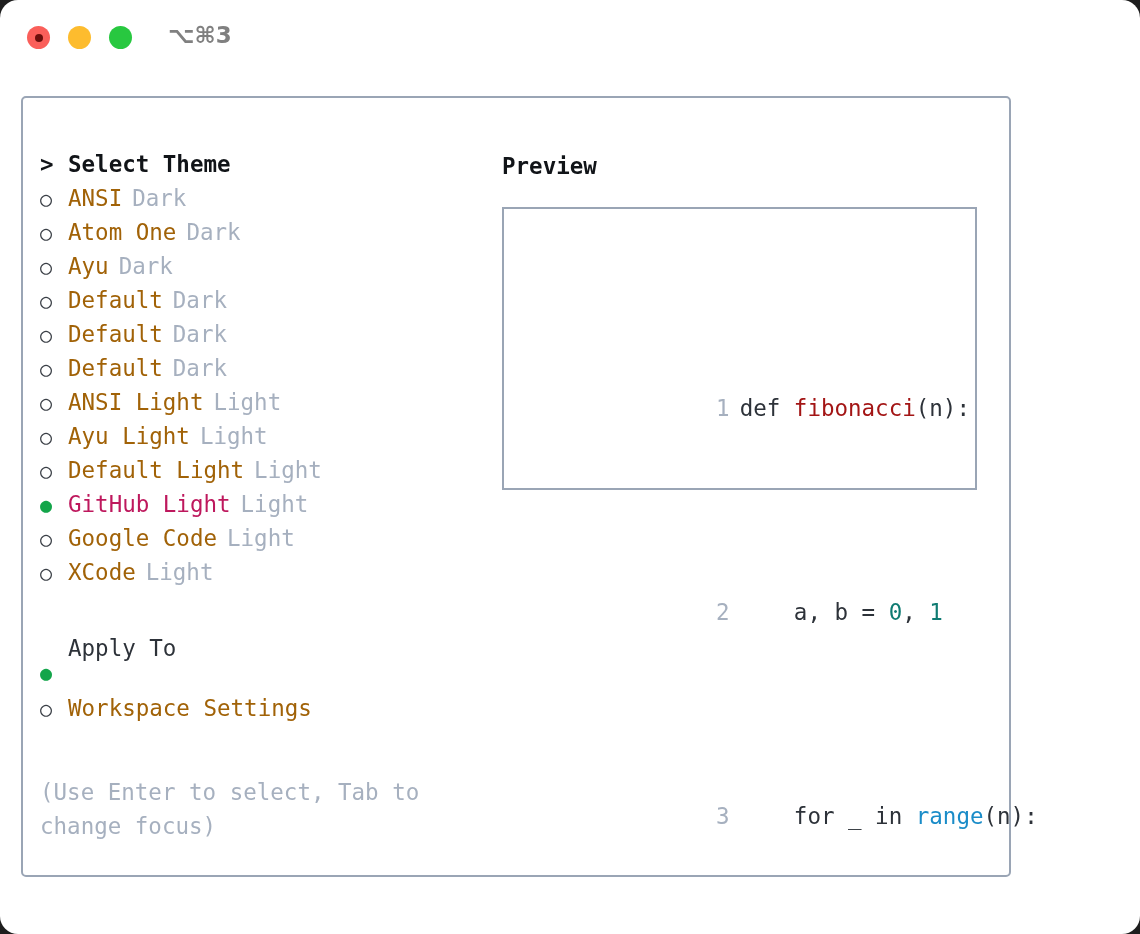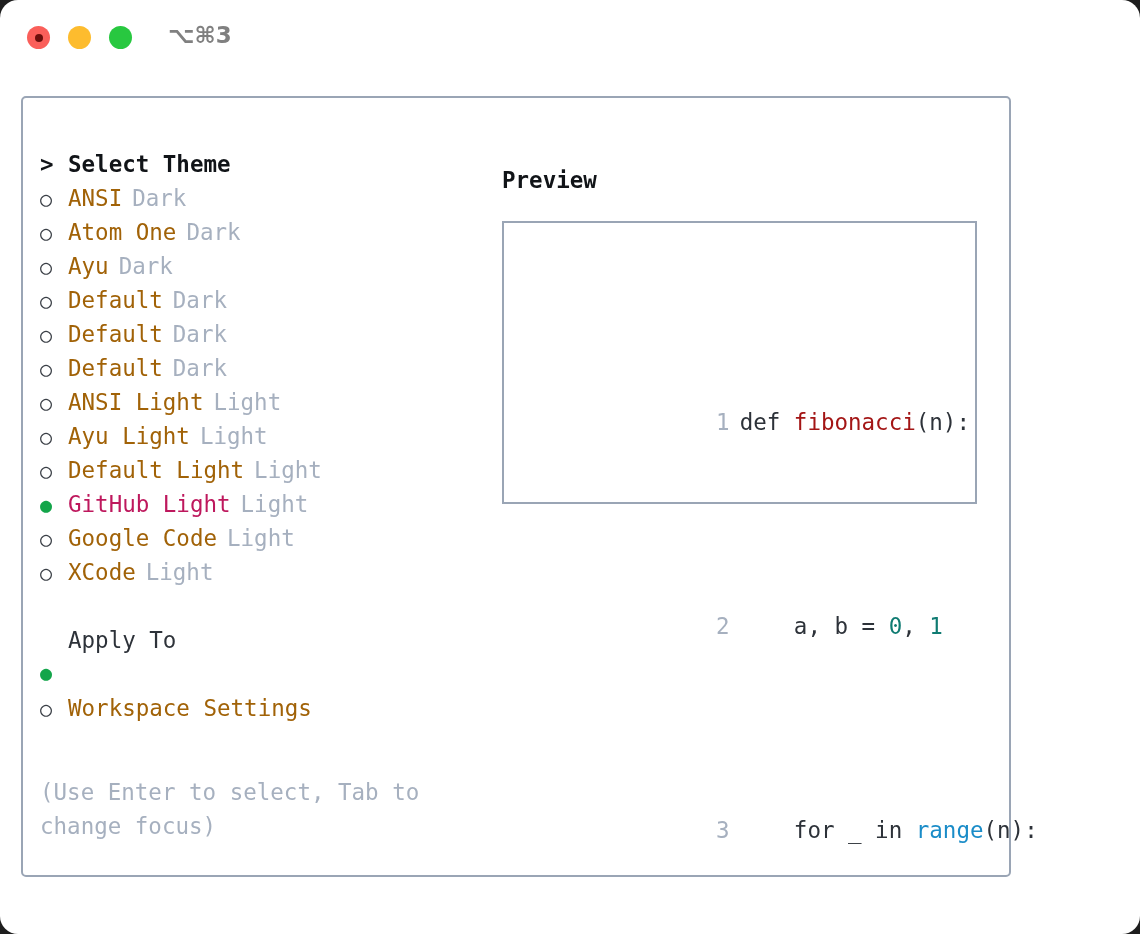--- a/index.html
+++ b/index.html
@@ -130,40 +130,40 @@
   }
   .tag {
     color: #a6b0bf;
     padding-left: 10px;
   }
 
   .section-gap { height: 34px; }
 
   .apply-header {
     display: flex;
-    align-items: flex-start;
+    align-items: flex-end;
     height: 34px;
     font-size: 22.5px;
   }
   .apply-header .marker { visibility: hidden; }
   .apply-header .label { color: #2d3239; }
 
   .hint {
     margin-top: 46px;
     font-size: 22.5px;
     line-height: 34px;
     color: #a6b0bf;
     width: 400px;
   }
 
   
   .right-col {
     position: absolute;
     left: 479px;
-    top: 67px;
+    top: 53px;
     width: 490px;
   }
   .preview-title {
     font-size: 22.5px;
     font-weight: bold;
     color: #111418;
     height: 34px;
     line-height: 30px;
   }
   .preview-box {

